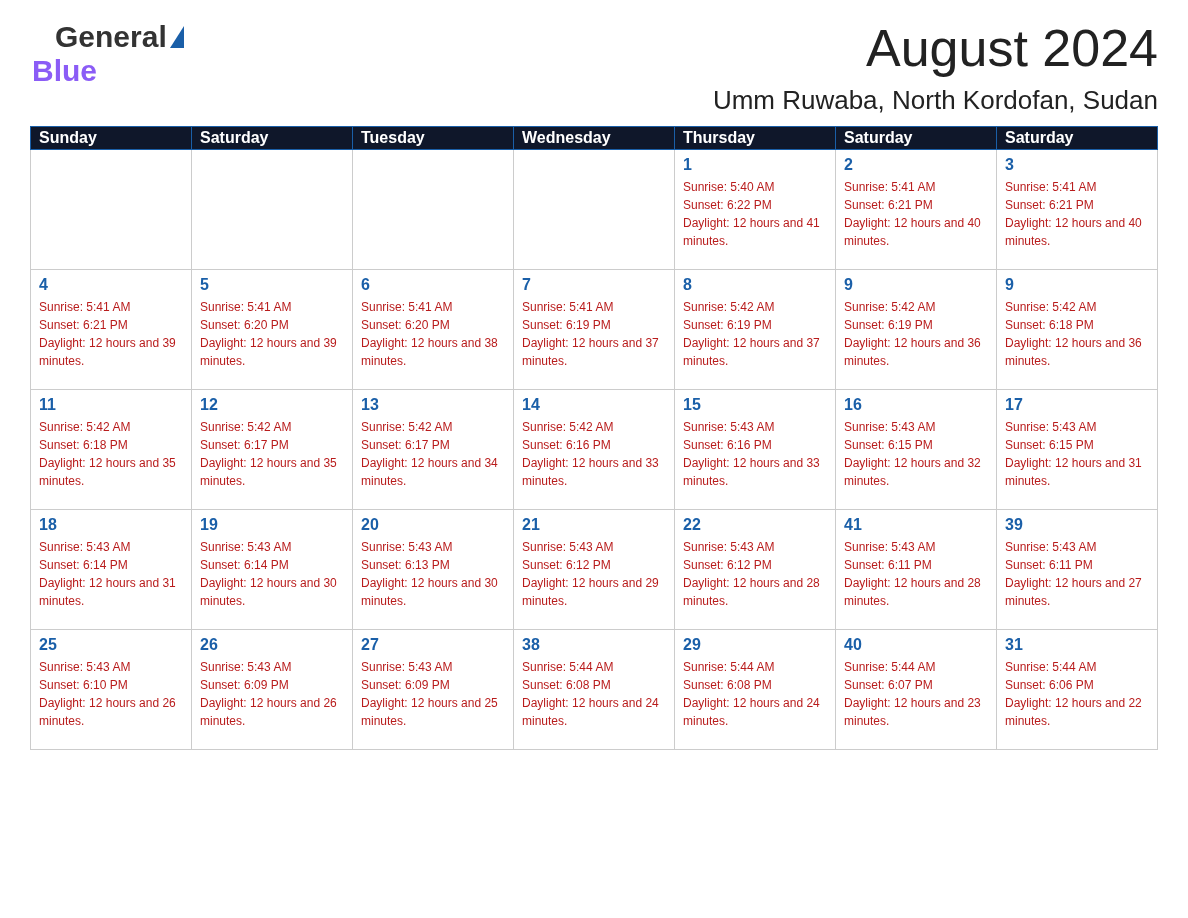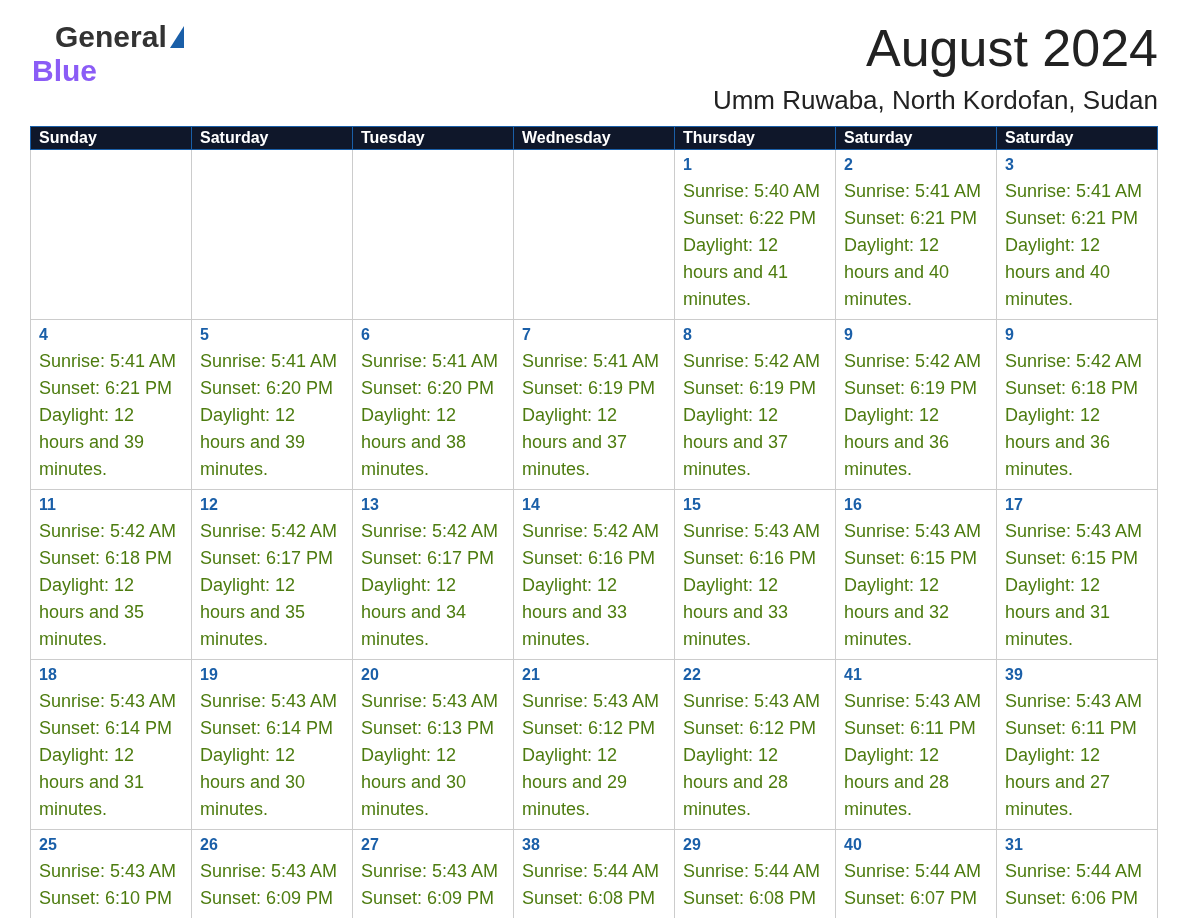--- a/index.html
+++ b/index.html
@@ -59,23 +59,23 @@
       height: 120px;
     }
     .day-number {
       font-size: 16px;
       font-weight: bold;
       color: #1a5fa8;
       display: block;
       margin-bottom: 4px;
     }
     .day-info {
-      font-size: 18px;
+      font-size: 12px;
       line-height: 1.5;
-      color: #4d7c0f;
+      color: #b91c1c;
     }
     .empty-cell {
       background: #fff;
     }
     .logo-wrapper {
       display: flex;
       flex-direction: column;
     }
     .logo-line1 {
       display: flex;

